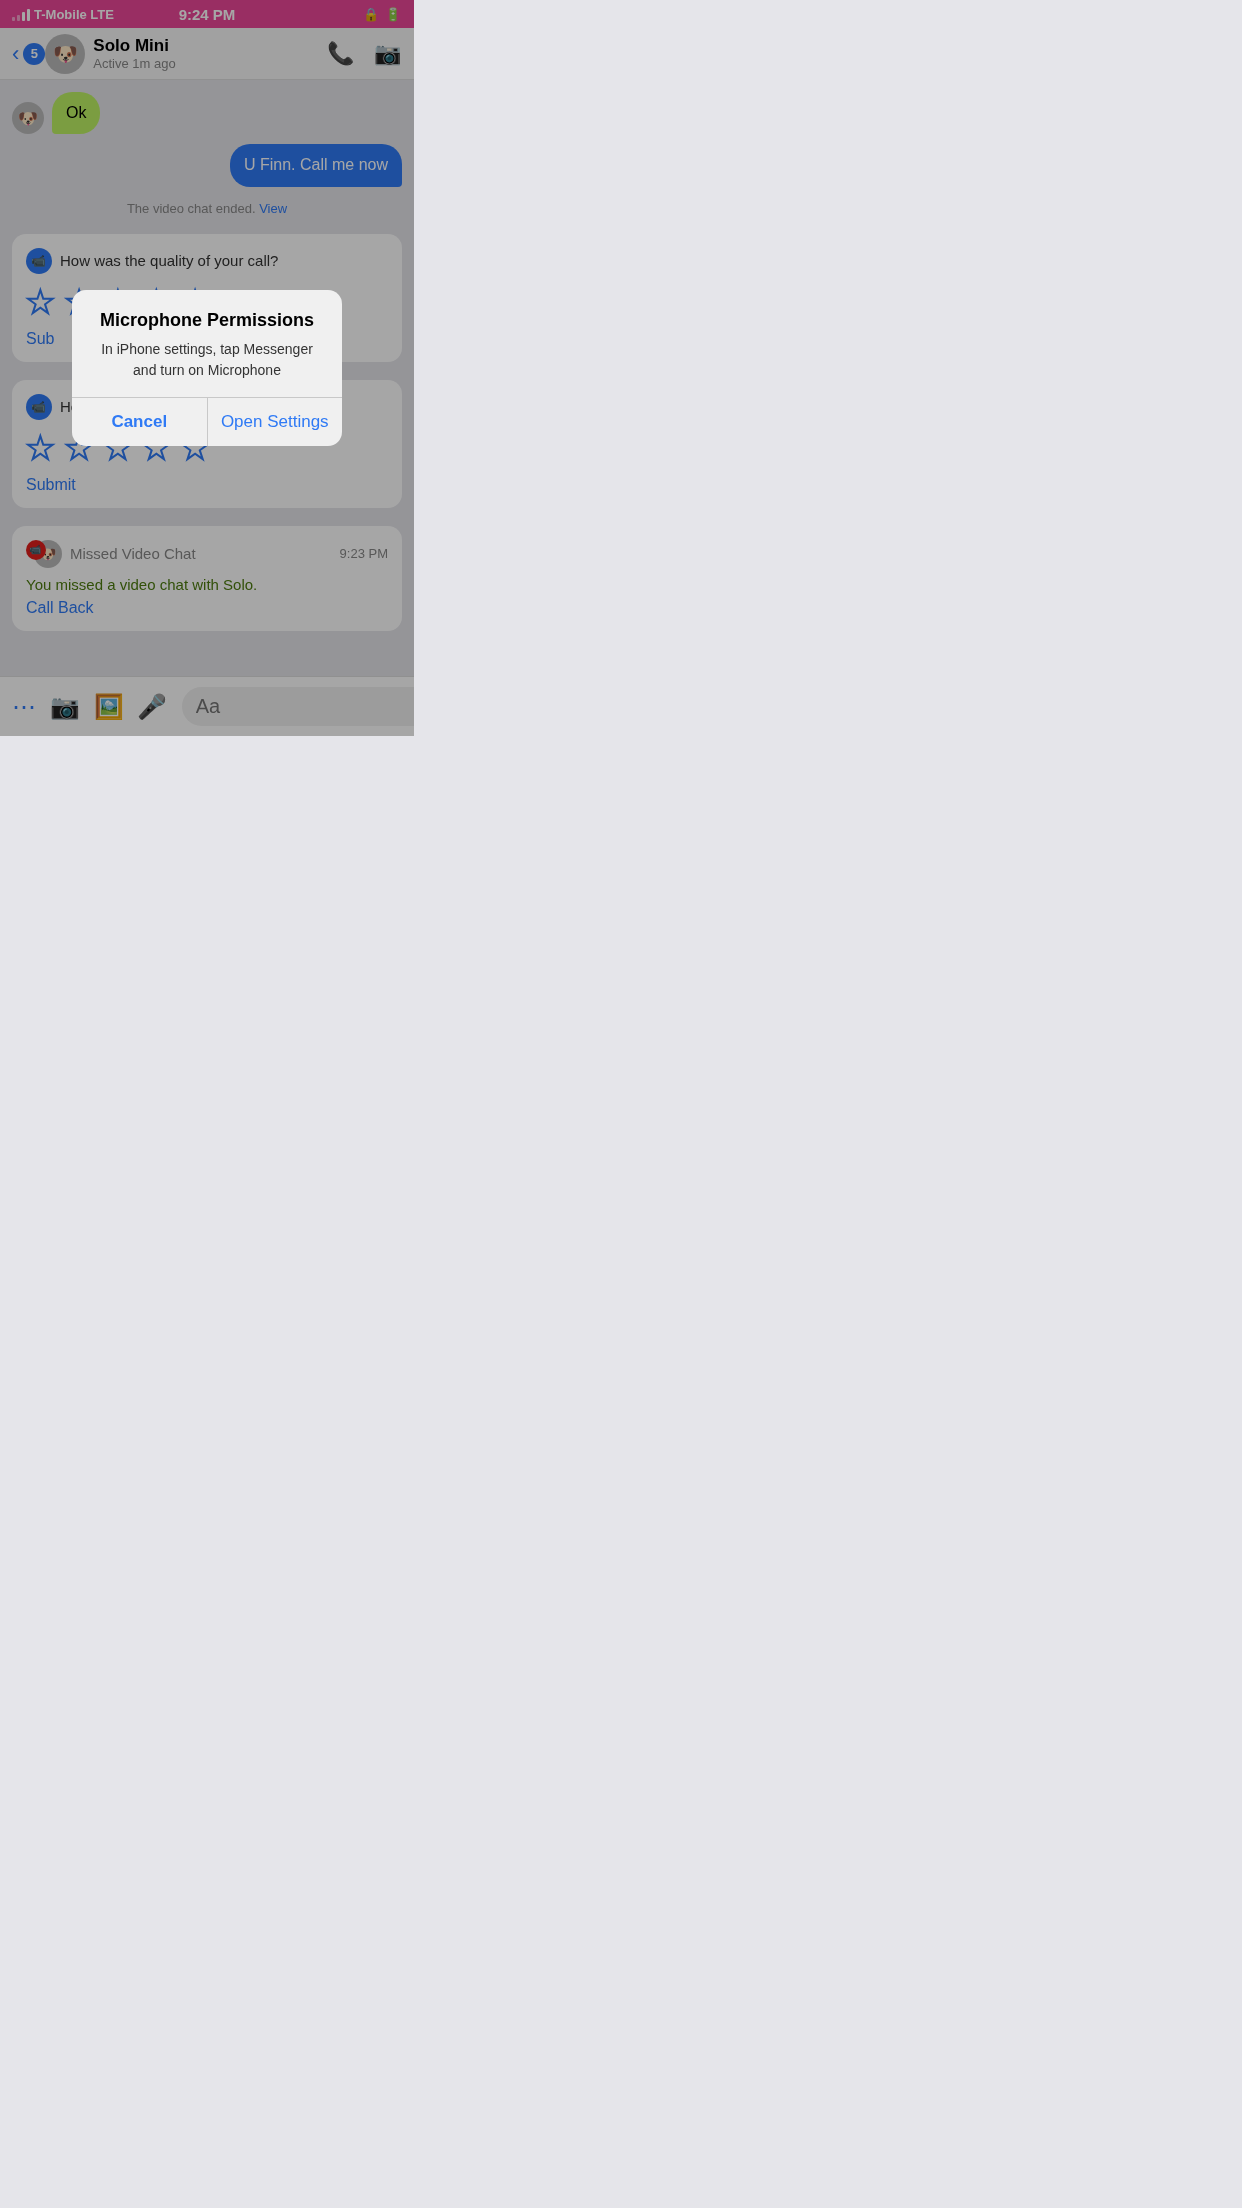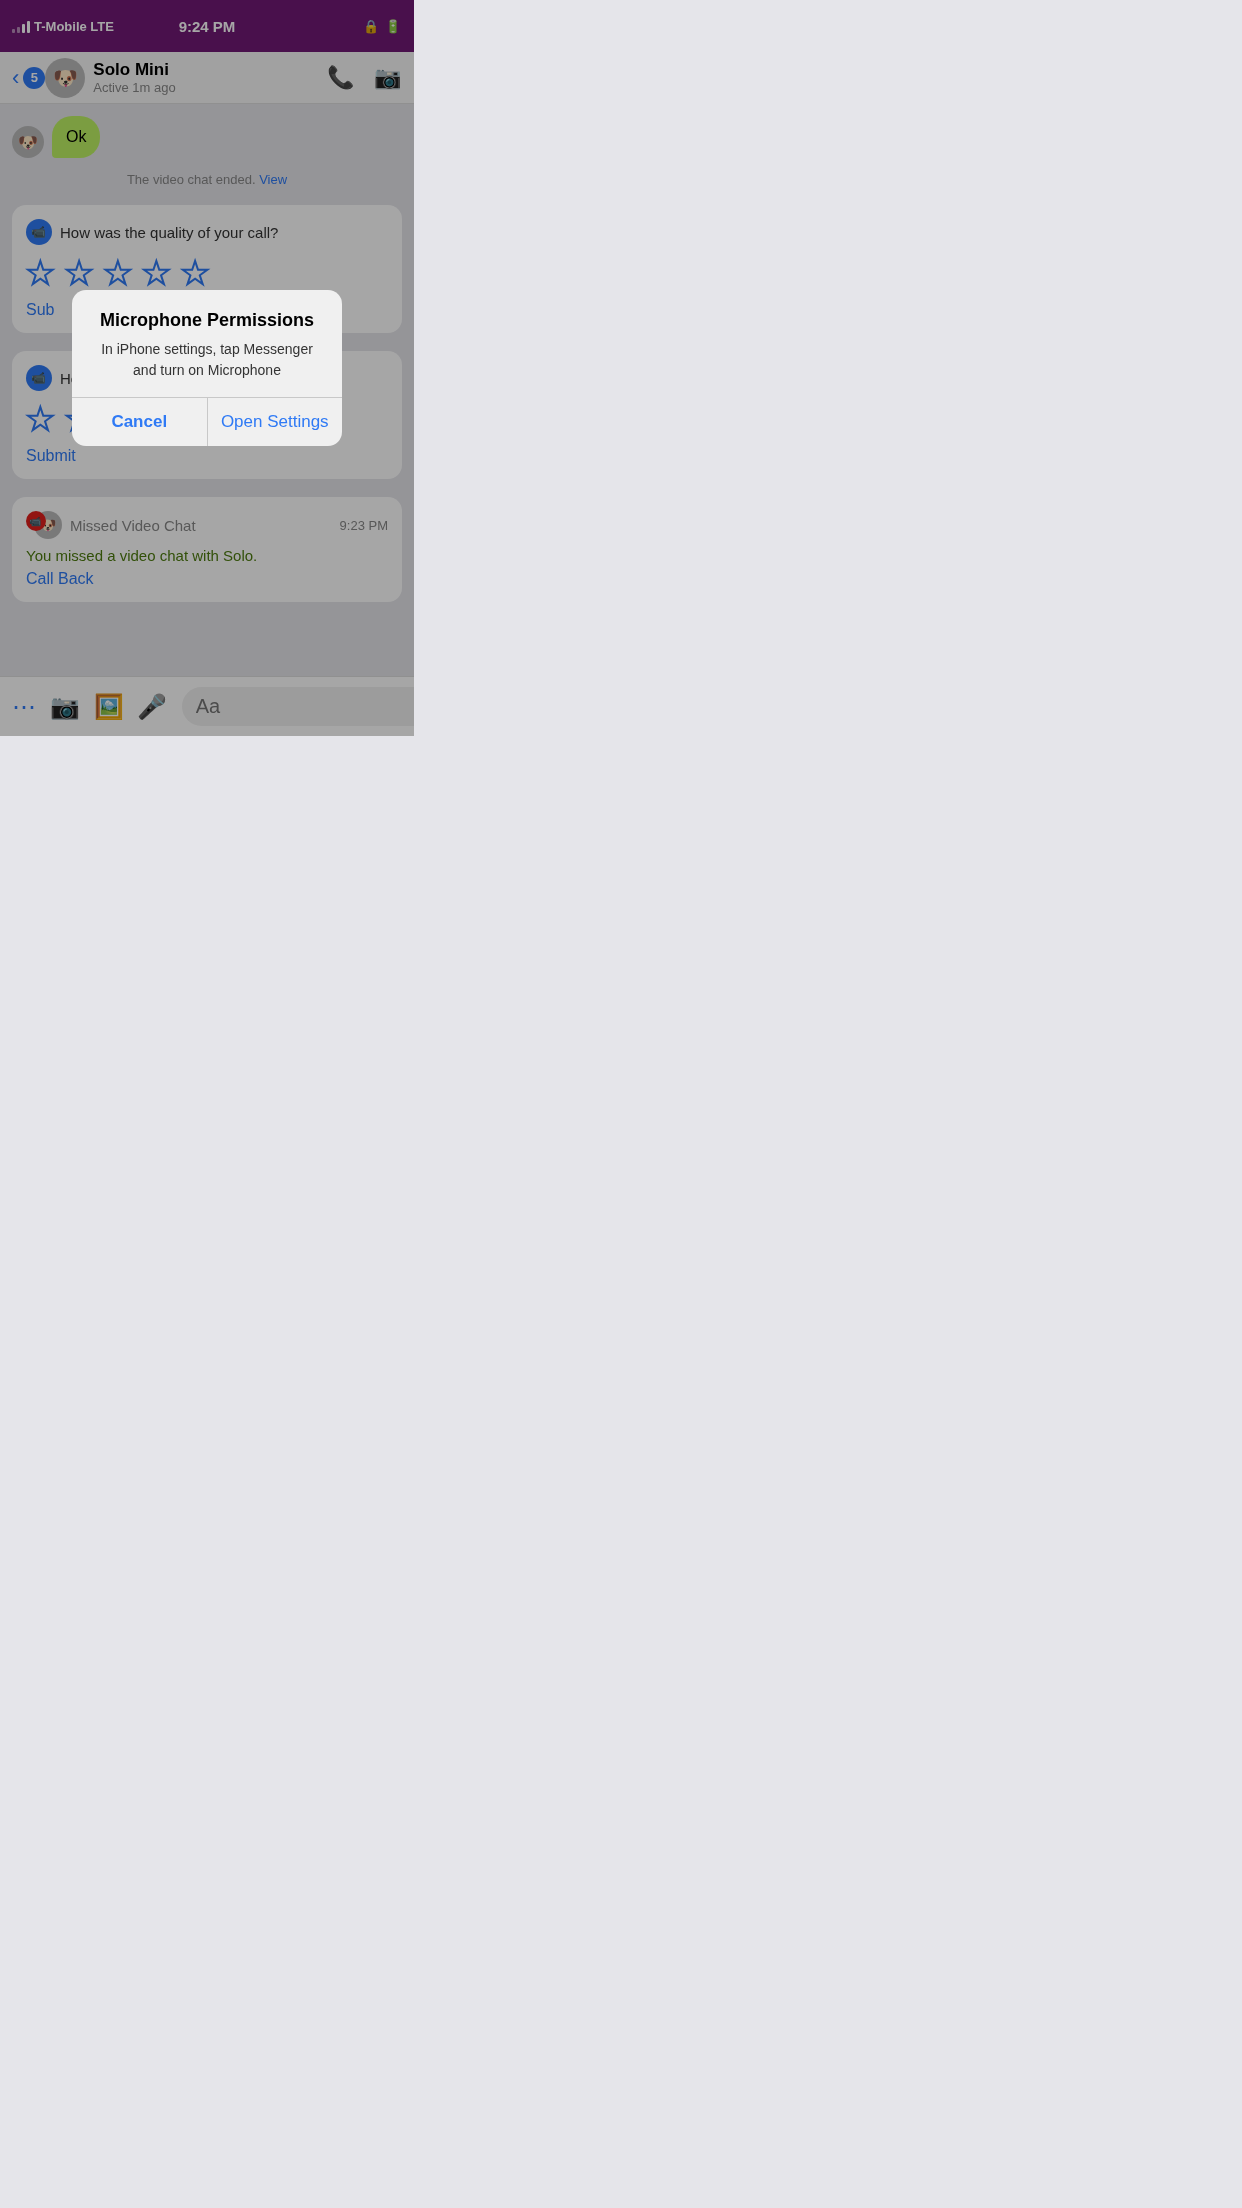--- a/index.html
+++ b/index.html
@@ -9,23 +9,23 @@
       width: 414px;
       height: 736px;
       font-family: -apple-system, BlinkMacSystemFont, 'Helvetica Neue', Arial, sans-serif;
       background: #e5e5ea;
       overflow: hidden;
       position: relative;
     }
 
     
     .status-bar {
-      background: #701a75;
+      background: #ec4899;
       color: white;
-      height: 52px;
+      height: 28px;
       display: flex;
       align-items: center;
       justify-content: space-between;
       padding: 0 12px;
       font-size: 13px;
       font-weight: 600;
     }
     .status-left { display: flex; align-items: center; gap: 4px; }
     .status-center { position: absolute; left: 50%; transform: translateX(-50%); font-size: 15px; font-weight: 600; }
     .status-right { display: flex; align-items: center; gap: 6px; margin-left: auto; }
@@ -370,20 +370,25 @@
 
   <div class="message-row received">
     <div class="avatar-small">
       <span>🐶</span>
     </div>
     <div class="bubble received">
       <span>Ok</span>
     </div>
   </div>
 
+  <div class="message-row sent">
+    <div class="bubble sent">
+      <span>U Finn. Call me now</span>
+    </div>
+  </div>
 
   <div class="video-ended-notice">
     <span>The video chat ended. </span>
     <a>View</a>
   </div>
 
   <div class="quality-card">
     <div class="quality-header">
       <div class="video-icon-circle">
         <span>📹</span>

